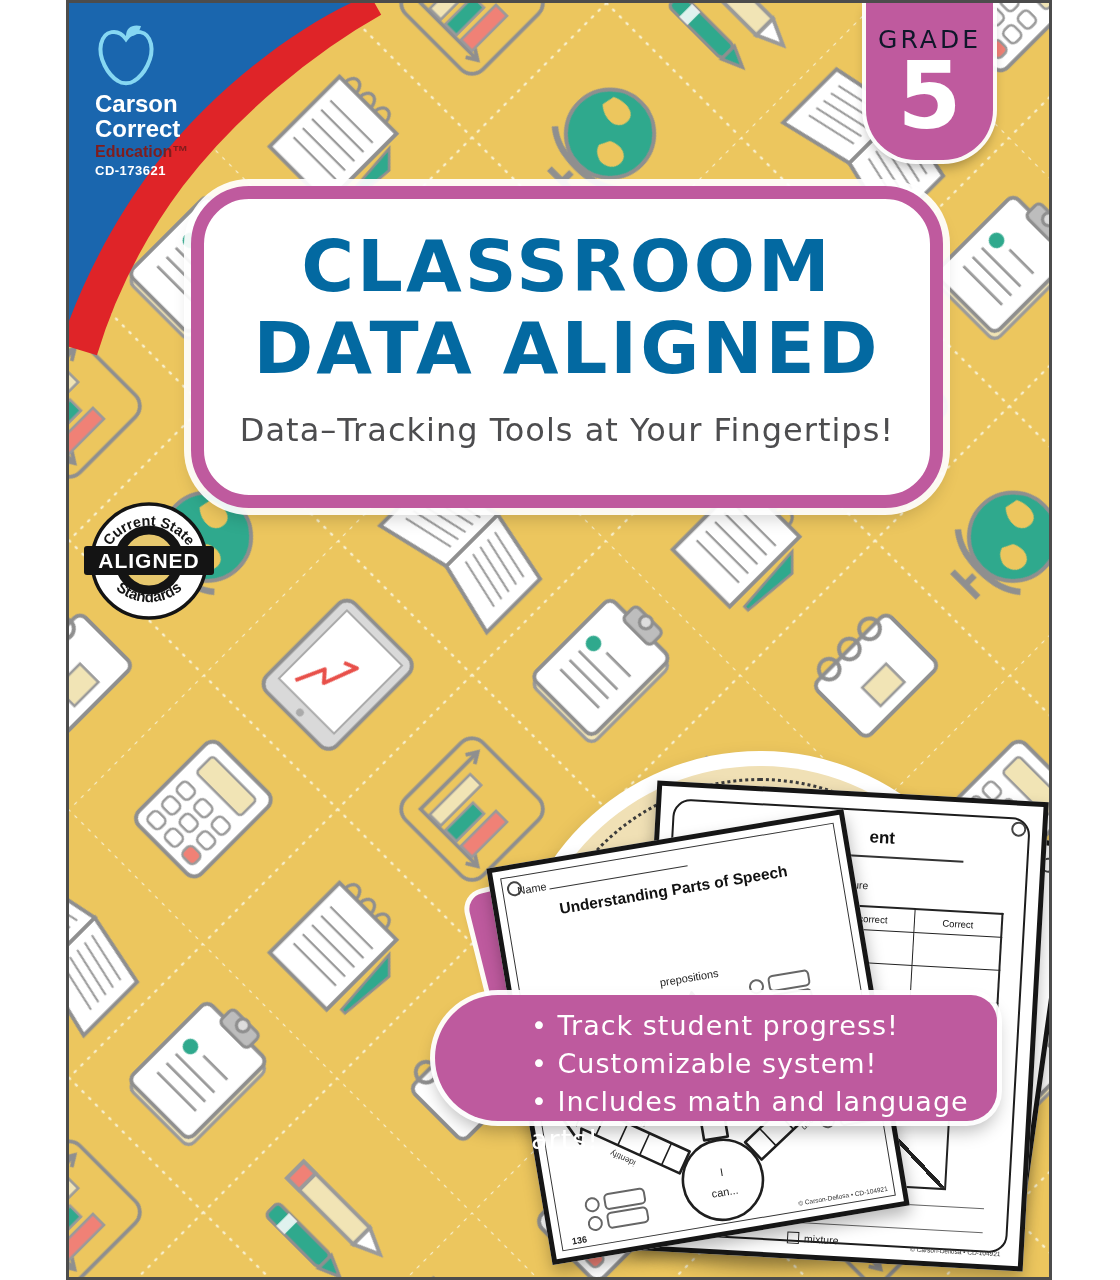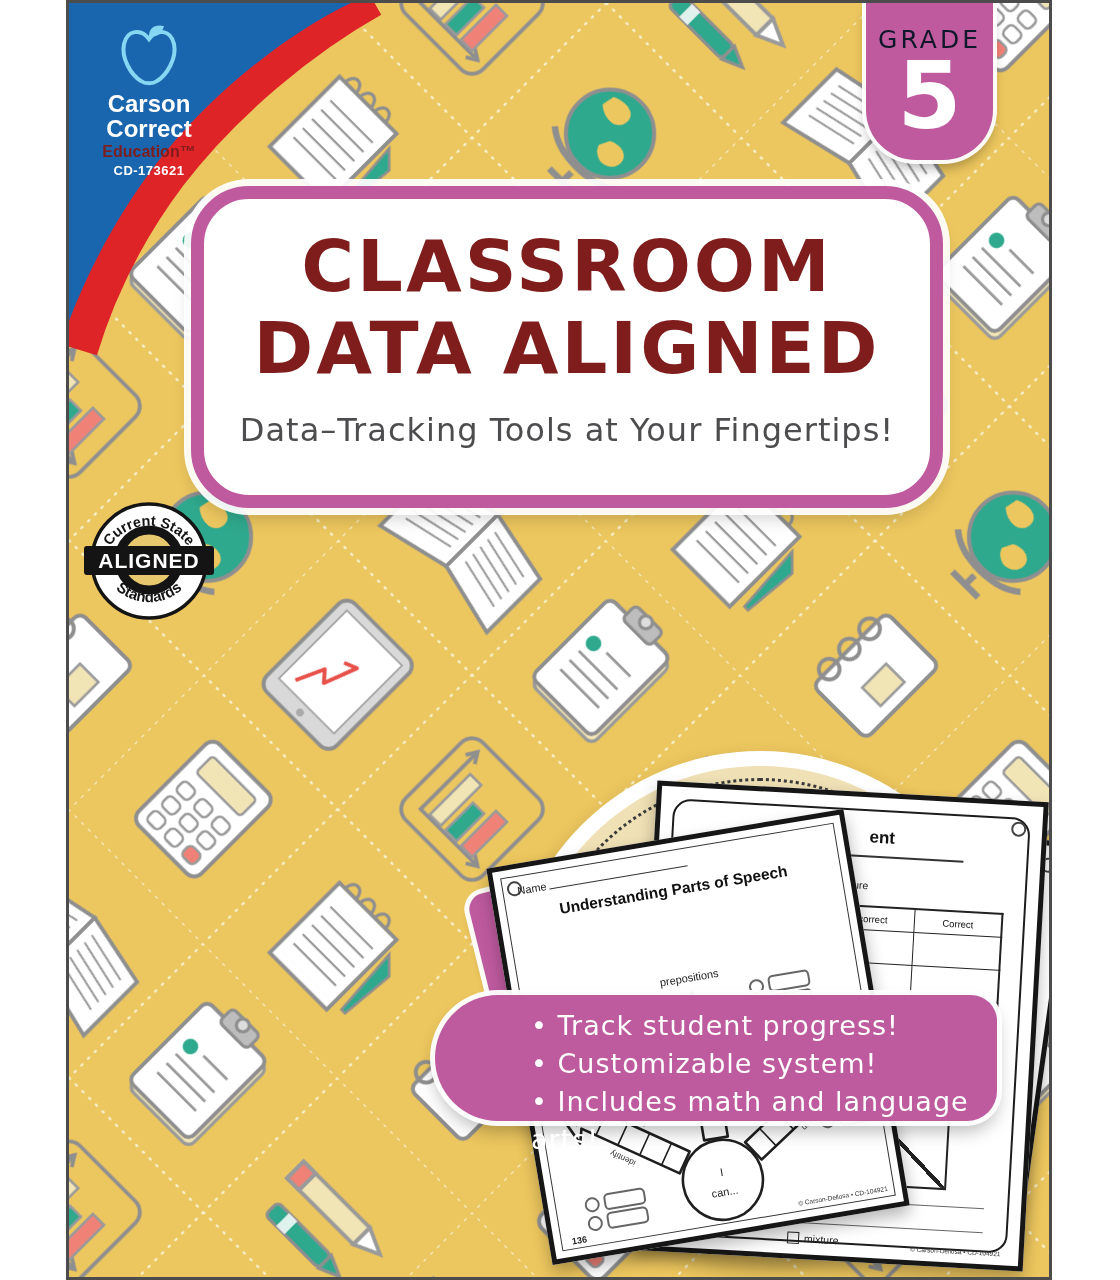--- a/index.html
+++ b/index.html
@@ -73,29 +73,29 @@
     box-shadow:0 0 0 5px rgba(255,255,255,.95),0 10px 18px rgba(0,0,0,.28);}
   .banner ul{list-style:none;margin:0;padding:12px 0 0 96px;}
   .banner li{color:#fff;font-size:27px;line-height:38px;letter-spacing:1px;
     font-family:"DejaVu Sans",sans-serif;}
   .banner li::before{content:"•  ";}
 
   
   .title-card{position:absolute;left:122px;top:183px;width:752px;height:322px;background:#fff;
     border:13px solid #BF5A9E;border-radius:58px;box-sizing:border-box;z-index:10;text-align:center;
     box-shadow:0 0 0 7px rgba(255,255,255,.92),0 10px 18px rgba(0,0,0,.18);}
-  .title-line{font-family:"DejaVu Sans",sans-serif;font-weight:bold;color:#7f1d1d;
+  .title-line{font-family:"DejaVu Sans",sans-serif;font-weight:bold;color:#0369a1;
     font-size:72px;line-height:82px;letter-spacing:3px;}
   .title-line.first{margin-top:26px;}
   .subtitle{margin-top:22px;font-size:32px;letter-spacing:1px;color:#4D4D4F;
     font-family:"DejaVu Sans",sans-serif;}
 
   
   .corner-svg{position:absolute;left:0;top:0;z-index:11;}
-  .logo{position:absolute;left:14px;top:20px;width:132px;text-align:center;z-index:12;color:#fff;}
+  .logo{position:absolute;left:26px;top:20px;width:132px;text-align:left;z-index:12;color:#fff;}
   .logo .l1{font-size:24px;font-weight:bold;line-height:25px;}
   .logo .l3{font-size:16px;font-weight:bold;color:#7f1d1d;line-height:22px;}
   .logo .l4{font-size:13px;font-weight:bold;letter-spacing:.5px;}
 
   
   .grade-tab{position:absolute;left:797px;top:0;width:127px;height:157px;background:#BF5A9E;
     border-radius:0 0 50px 50px;z-index:11;text-align:center;
     box-shadow:0 0 0 4px rgba(255,255,255,.95),0 8px 12px rgba(0,0,0,.3);}
   .grade-word{margin-top:22px;color:#0f172a;font-size:25px;letter-spacing:3px;
     font-family:"DejaVu Sans",sans-serif;}

